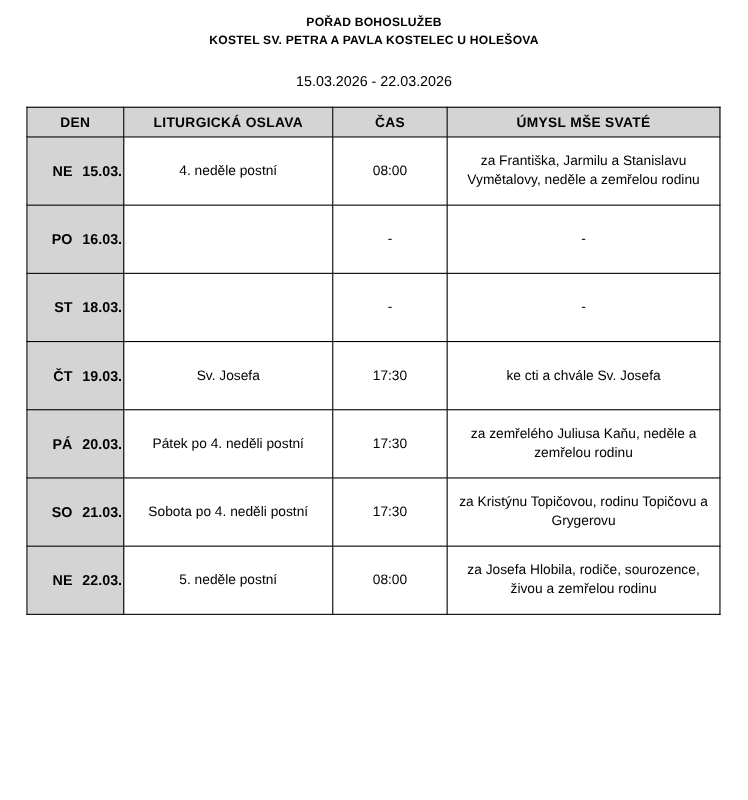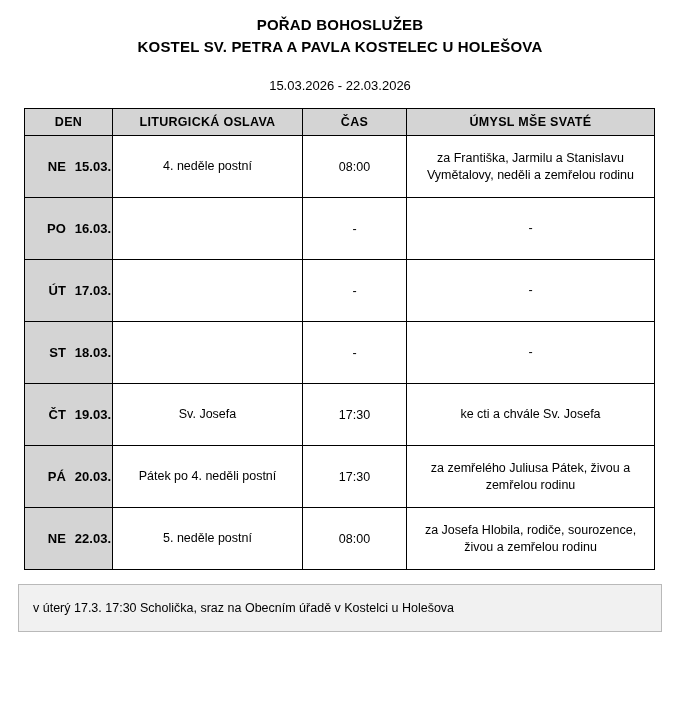--- a/index.html
+++ b/index.html
@@ -20,21 +20,21 @@
     position: relative;
     box-sizing: border-box;
   }
   .header {
     text-align: center;
     padding-top: 14px;
   }
   .header .line1,
   .header .line2 {
     font-weight: bold;
-    font-size: 15px;
+    font-size: 11px;
     letter-spacing: 0.2px;
     line-height: 1.45;
   }
   .header .line3 {
     font-size: 13px;
     margin-top: 20px;
     line-height: 1.3;
   }
   .table-wrap {
     margin: 14px 24px 0 24px;
@@ -133,59 +133,56 @@
           <th>LITURGICKÁ OSLAVA</th>
           <th>ČAS</th>
           <th>ÚMYSL MŠE SVATÉ</th>
         </tr>
       </thead>
       <tbody>
         <tr class="row">
           <td class="day"><span class="dow">NE</span><span>15.03.</span></td>
           <td class="lit">4. neděle postní</td>
           <td class="time">08:00</td>
-          <td class="intent">za Františka, Jarmilu a Stanislavu Vymětalovy, neděli a zemřelou rodinu</td>
+          <td class="intent">za Františka, Jarmilu a Stanislavu Vymětalovy, neděle a zemřelou rodinu</td>
         </tr>
         <tr class="row">
           <td class="day"><span class="dow">PO</span><span>16.03.</span></td>
-          <td class="lit"></td>
-          <td class="time">-</td>
-          <td class="intent">-</td>
-        </tr>
-        <tr class="row">
-          <td class="day"><span class="dow">ÚT</span><span>17.03.</span></td>
           <td class="lit"></td>
           <td class="time">-</td>
           <td class="intent">-</td>
         </tr>
         <tr class="row">
           <td class="day"><span class="dow">ST</span><span>18.03.</span></td>
           <td class="lit"></td>
           <td class="time">-</td>
           <td class="intent">-</td>
         </tr>
         <tr class="row">
           <td class="day"><span class="dow">ČT</span><span>19.03.</span></td>
           <td class="lit">Sv. Josefa</td>
           <td class="time">17:30</td>
           <td class="intent">ke cti a chvále Sv. Josefa</td>
         </tr>
         <tr class="row">
           <td class="day"><span class="dow">PÁ</span><span>20.03.</span></td>
           <td class="lit">Pátek po 4. neděli postní</td>
           <td class="time">17:30</td>
-          <td class="intent">za zemřelého Juliusa Pátek, živou a zemřelou rodinu</td>
+          <td class="intent">za zemřelého Juliusa Kaňu, neděle a zemřelou rodinu</td>
+        </tr>
+        <tr class="row">
+          <td class="day"><span class="dow">SO</span><span>21.03.</span></td>
+          <td class="lit">Sobota po 4. neděli postní</td>
+          <td class="time">17:30</td>
+          <td class="intent">za Kristýnu Topičovou, rodinu Topičovu a Grygerovu</td>
         </tr>
         <tr class="row">
           <td class="day"><span class="dow">NE</span><span>22.03.</span></td>
           <td class="lit">5. neděle postní</td>
           <td class="time">08:00</td>
           <td class="intent">za Josefa Hlobila, rodiče, sourozence, živou a zemřelou rodinu</td>
         </tr>
       </tbody>
     </table>
   </div>
 
-  <div class="footer">
-    <div class="note">v úterý 17.3. 17:30 Scholička, sraz na Obecním úřadě v Kostelci u Holešova</div>
-  </div>
 
 </div>
 
 </body></html>

